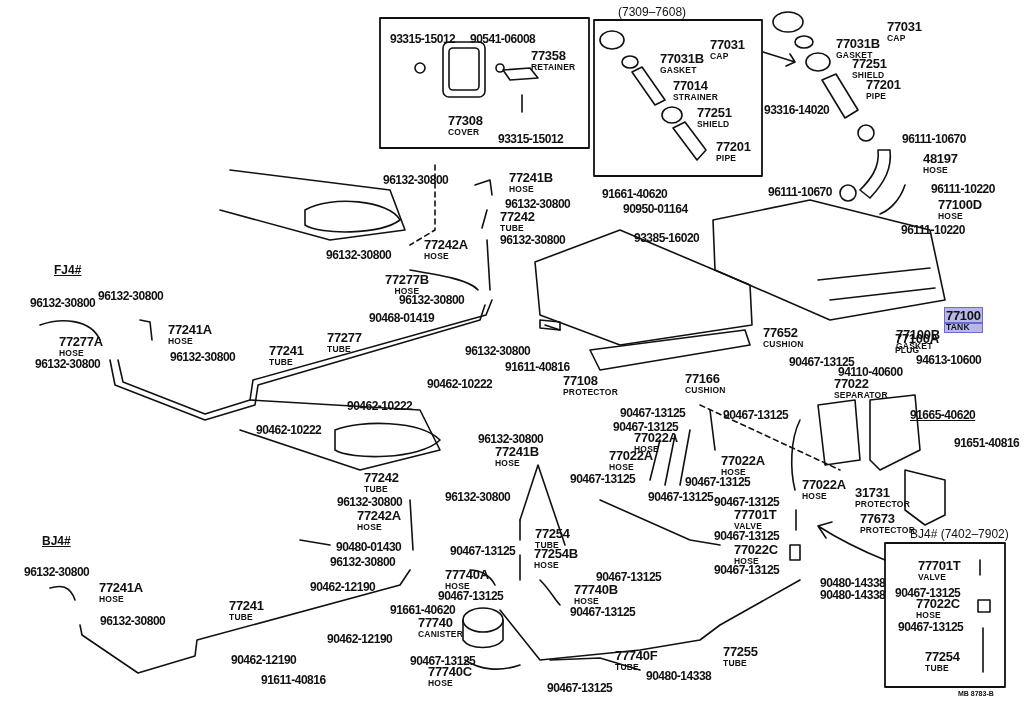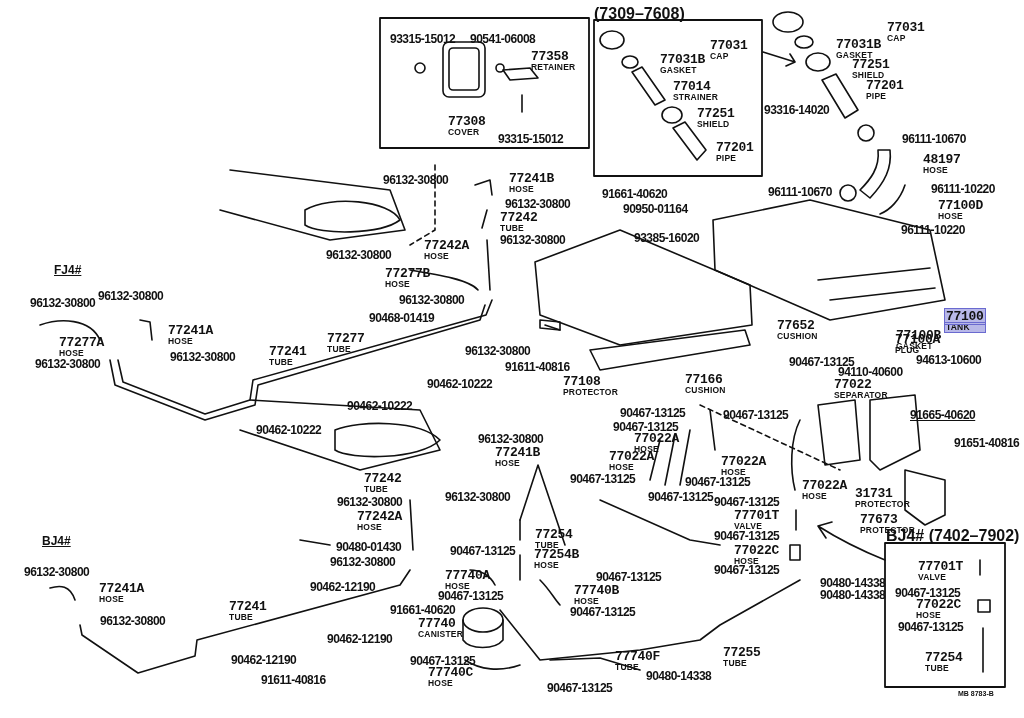--- a/index.html
+++ b/index.html
@@ -1,22 +1,22 @@
 <!DOCTYPE html>
 <html><head>
 <meta charset="utf-8">
 <style>
   html,body{margin:0;padding:0;background:#fff;}
   body{width:1024px;height:718px;position:relative;overflow:hidden;font-family:"Liberation Sans",sans-serif;color:#111;}
   #diagram{position:absolute;left:0;top:0;width:1024px;height:718px;}
   .lbl{position:absolute;white-space:nowrap;line-height:1;}
   .pn{font-size:12px;font-weight:bold;letter-spacing:-0.5px;}
-  .part{font-size:13px;font-weight:bold;letter-spacing:-0.3px;font-family:Liberation Mono, monospace;}
+  .part{font-size:13px;font-weight:bold;letter-spacing:-0.3px;}
   .pname{display:block;font-size:8.5px;font-weight:bold;letter-spacing:0.2px;margin-top:0;}
-  .hdr{font-size:16px;font-weight:bold;}
+  .hdr{font-size:12px;font-weight:normal;margin-left:24px;}
   .hl{background:#b8b8e8;outline:1px solid #6a6ad0;padding:0 1px;}
   .caption{font-size:7px;font-weight:bold;}
   .sect{font-size:12px;font-weight:bold;text-decoration:underline;}
 </style>
 </head>
 <body>
 
 <div id="diagram">
   <svg id="art" width="1024" height="718" viewBox="0 0 1024 718" style="position:absolute;left:0;top:0">
     <g fill="none" stroke="#111" stroke-width="1.6" stroke-linejoin="round" stroke-linecap="round">
@@ -119,42 +119,42 @@
       <div class="lbl" style="left: 931px; top: 180px;"><span class="pn">96111-10220</span></div>
       <div class="lbl" style="left: 938px; top: 196px;"><span class="part">77100D</span><span class="pname">HOSE</span></div>
       <div class="lbl" style="left: 901px; top: 221px;"><span class="pn">96111-10220</span></div>
       <div class="lbl" style="left: 383px; top: 171px;"><span class="pn">96132-30800</span></div>
       <div class="lbl" style="left: 509px; top: 169px;"><span class="part">77241B</span><span class="pname">HOSE</span></div>
       <div class="lbl" style="left: 505px; top: 195px;"><span class="pn">96132-30800</span></div>
       <div class="lbl" style="left: 500px; top: 208px;"><span class="part">77242</span><span class="pname">TUBE</span></div>
       <div class="lbl" style="left: 500px; top: 231px;"><span class="pn">96132-30800</span></div>
       <div class="lbl" style="left: 424px; top: 236px;"><span class="part">77242A</span><span class="pname">HOSE</span></div>
       <div class="lbl" style="left: 326px; top: 246px;"><span class="pn">96132-30800</span></div>
-      <div class="lbl" style="left: 385px; top: 264px;"><span class="part">77277B</span><span class="pname">HOSE</span></div>
+      <div class="lbl" style="left: 385px; top: 271px; text-align: center;"><span class="part">77277B</span><span class="pname">HOSE</span></div>
       <div class="lbl" style="left: 399px; top: 291px;"><span class="pn">96132-30800</span></div>
       <div class="lbl" style="left: 369px; top: 309px;"><span class="pn">90468-01419</span></div>
       <div class="lbl" style="left: 602px; top: 185px;"><span class="pn">91661-40620</span></div>
       <div class="lbl" style="left: 623px; top: 200px;"><span class="pn">90950-01164</span></div>
       <div class="lbl" style="left: 634px; top: 218px; margin-top: 11px;"><span class="pn">93385-16020</span></div>
       <div class="lbl" style="left: 30px; top: 294px;"><span class="pn">96132-30800</span></div>
       <div class="lbl" style="left: 98px; top: 287px;"><span class="pn">96132-30800</span></div>
       <div class="lbl" style="left: 59px; top: 333px;"><span class="part">77277A</span><span class="pname">HOSE</span></div>
       <div class="lbl" style="left: 168px; top: 321px;"><span class="part">77241A</span><span class="pname">HOSE</span></div>
       <div class="lbl" style="left: 170px; top: 348px;"><span class="pn">96132-30800</span></div>
       <div class="lbl" style="left: 35px; top: 355px;"><span class="pn">96132-30800</span></div>
       <div class="lbl" style="left: 269px; top: 342px;"><span class="part">77241</span><span class="pname">TUBE</span></div>
       <div class="lbl" style="left: 327px; top: 329px;"><span class="part">77277</span><span class="pname">TUBE</span></div>
       <div class="lbl" style="left: 465px; top: 342px;"><span class="pn">96132-30800</span></div>
       <div class="lbl" style="left: 505px; top: 358px;"><span class="pn">91611-40816</span></div>
       <div class="lbl" style="left: 427px; top: 375px;"><span class="pn">90462-10222</span></div>
       <div class="lbl" style="left: 347px; top: 397px;"><span class="pn">90462-10222</span></div>
       <div class="lbl" style="left: 256px; top: 421px;"><span class="pn">90462-10222</span></div>
       <div class="lbl" style="left: 563px; top: 372px;"><span class="part">77108</span><span class="pname">PROTECTOR</span></div>
       <div class="lbl" style="left: 685px; top: 370px;"><span class="part">77166</span><span class="pname">CUSHION</span></div>
-      <div class="lbl" style="left: 763px; top: 316px; margin-left: 14px;"><span class="part">77652</span><span class="pname">CUSHION</span></div>
+      <div class="lbl" style="left: 763px; top: 324px;"><span class="part">77652</span><span class="pname">CUSHION</span></div>
       <div class="lbl" style="left: 896px; top: 326px;"><span class="part">77100B</span><span class="pname">GASKET</span></div>
       <div class="lbl" style="left: 945px; top: 307px;"><span class="part hl">77100</span><span class="pname hl">TANK</span></div>
       <div class="lbl" style="left: 895px; top: 330px;"><span class="part">77100A</span><span class="pname">PLUG</span></div>
       <div class="lbl" style="left: 789px; top: 353px;"><span class="pn">90467-13125</span></div>
       <div class="lbl" style="left: 916px; top: 351px;"><span class="pn">94613-10600</span></div>
       <div class="lbl" style="left: 838px; top: 363px;"><span class="pn">94110-40600</span></div>
       <div class="lbl" style="left: 834px; top: 375px;"><span class="part">77022</span><span class="pname">SEPARATOR</span></div>
       <div class="lbl" style="left: 910px; top: 406px; text-decoration: underline;"><span class="pn">91665-40620</span></div>
       <div class="lbl" style="left: 954px; top: 434px;"><span class="pn">91651-40816</span></div>
       <div class="lbl" style="left: 478px; top: 430px;"><span class="pn">96132-30800</span></div>

